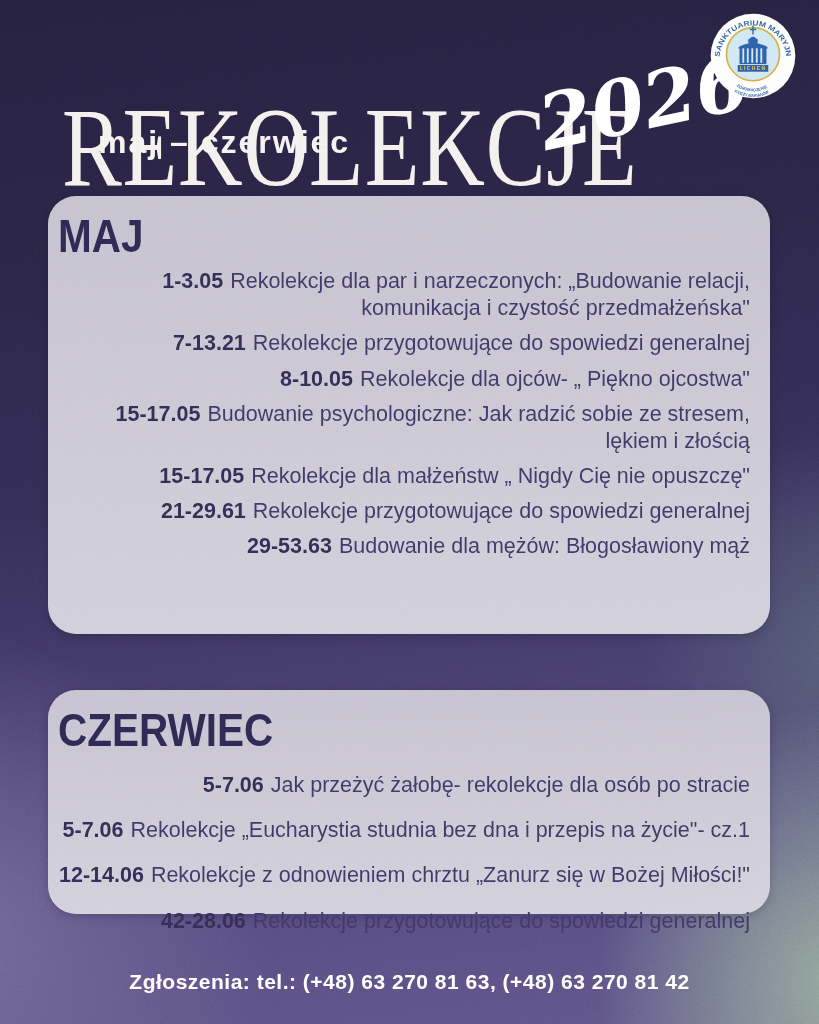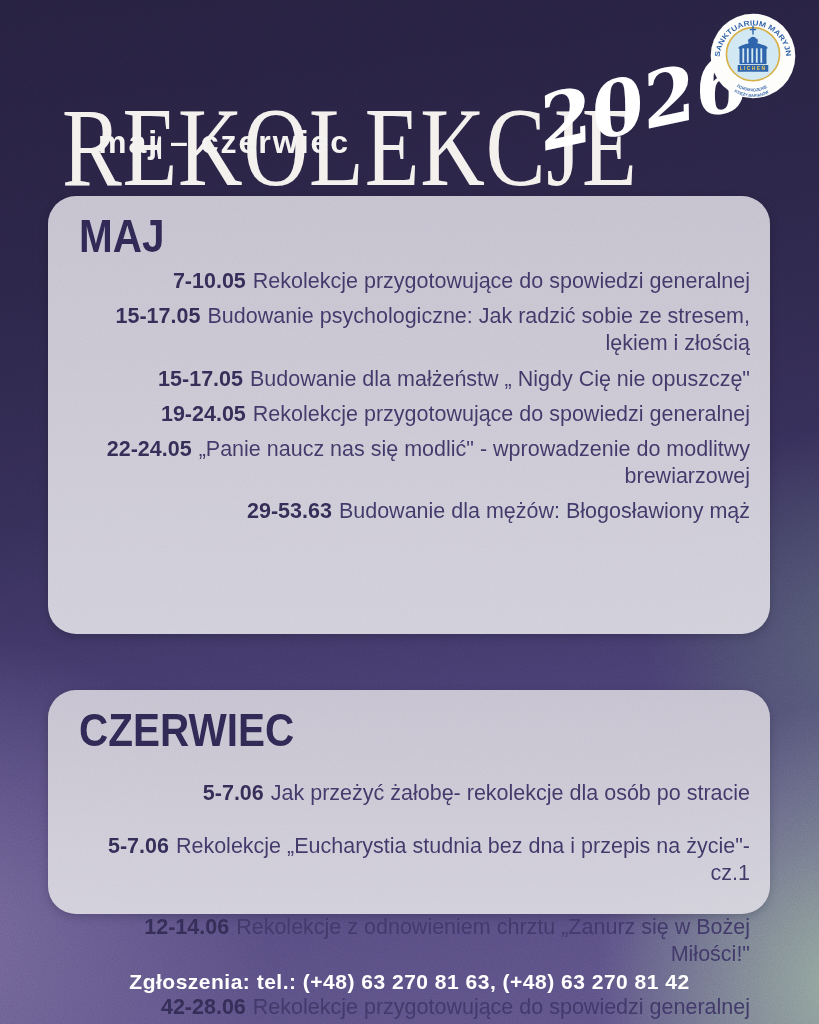--- a/index.html
+++ b/index.html
@@ -27,35 +27,35 @@
   }
   .subtitle{
     position:absolute;left:64px;top:124px;z-index:2;
     font-size:32px;font-weight:700;color:#f5f3f0;letter-spacing:2px;white-space:nowrap;margin-left:34px;
   }
   .logo{position:absolute;right:21px;top:11px;width:90px;height:90px;z-index:3;}
   .panel{
     position:absolute;left:48px;width:722px;z-index:2;
     background:linear-gradient(180deg,rgba(200,196,209,0.97) 0%,rgba(212,210,220,0.97) 100%);
     border-radius:28px;box-shadow:0 3px 10px rgba(0,0,0,0.18);
-    padding:14px 20px 14px 31px;box-sizing:border-box;
+    padding:14px 20px 14px 10px;box-sizing:border-box;
   }
   .panel-may{top:196px;height:438px;}
   .panel-june{top:690px;height:224px;}
   .panel-title{
     font-size:46px;font-weight:800;color:#2e2750;line-height:1.05;
     letter-spacing:0;transform:scaleX(0.88);transform-origin:left center;
     white-space:nowrap;margin:2px 0 6px 0;
   }
   .items{width:100%;}
   .item{
     text-align:right;color:#3e3663;font-size:21.5px;line-height:1.26;
     margin:8px 0;
   }
-  .panel-june .item{margin:26px 0;}
+  .panel-june .item{margin:18px 0;}
   .item .date{font-weight:700;color:#322b52;margin-right:7px;}
   .footer{
     position:absolute;left:0;top:970px;width:100%;z-index:2;text-align:center;
     color:#ffffff;font-size:21px;font-weight:700;letter-spacing:0.5px;
   }
 </style>
 </head>
 <body>
 
 <div class="poster">
@@ -95,25 +95,26 @@
       <textPath href="#arcBot1" startOffset="6" textLength="36" lengthAdjust="spacingAndGlyphs">ZGROMADZENIE</textPath>
     </text>
     <text font-size="4.6" font-weight="bold" fill="#2b5da5" font-family="Liberation Sans, sans-serif">
       <textPath href="#arcBot2" startOffset="8" textLength="40" lengthAdjust="spacingAndGlyphs">KSIĘŻY MARIANÓW</textPath>
     </text>
   </svg>
 
   <section class="panel panel-may">
     <h2 class="panel-title">MAJ</h2>
     <div class="items">
-      <p class="item"><span class="date">7-10.05</span><span class="text">Rekolekcje przygotowujące do spowiedzi generalnej</span></p>
+      <p class="item"><span class="date">1-3.05</span><span class="text">Rekolekcje dla par i narzeczonych: „Budowanie relacji, komunikacja i czystość przedmałżeńska"</span></p>
+      <p class="item"><span class="date">7-13.21</span><span class="text">Rekolekcje przygotowujące do spowiedzi generalnej</span></p>
+      <p class="item"><span class="date">8-10.05</span><span class="text">Rekolekcje dla ojców- „ Piękno ojcostwa"</span></p>
       <p class="item"><span class="date">15-17.05</span><span class="text">Budowanie psychologiczne: Jak radzić sobie ze stresem, lękiem i złością</span></p>
-      <p class="item"><span class="date">15-17.05</span><span class="text">Budowanie dla małżeństw „ Nigdy Cię nie opuszczę"</span></p>
-      <p class="item"><span class="date">19-24.05</span><span class="text">Rekolekcje przygotowujące do spowiedzi generalnej</span></p>
-      <p class="item"><span class="date">22-24.05</span><span class="text">„Panie naucz nas się modlić" - wprowadzenie do modlitwy brewiarzowej</span></p>
+      <p class="item"><span class="date">15-17.05</span><span class="text">Rekolekcje dla małżeństw „ Nigdy Cię nie opuszczę"</span></p>
+      <p class="item"><span class="date">21-29.61</span><span class="text">Rekolekcje przygotowujące do spowiedzi generalnej</span></p>
       <p class="item"><span class="date">29-53.63</span><span class="text">Budowanie dla mężów: Błogosławiony mąż</span></p>
     </div>
   </section>
 
   <section class="panel panel-june">
     <h2 class="panel-title">CZERWIEC</h2>
     <div class="items">
       <p class="item"><span class="date">5-7.06</span><span class="text">Jak przeżyć żałobę- rekolekcje dla osób po stracie</span></p>
       <p class="item"><span class="date">5-7.06</span><span class="text">Rekolekcje „Eucharystia studnia bez dna i przepis na życie"- cz.1</span></p>
       <p class="item"><span class="date">12-14.06</span><span class="text">Rekolekcje z odnowieniem chrztu „Zanurz się w Bożej Miłości!"</span></p>

